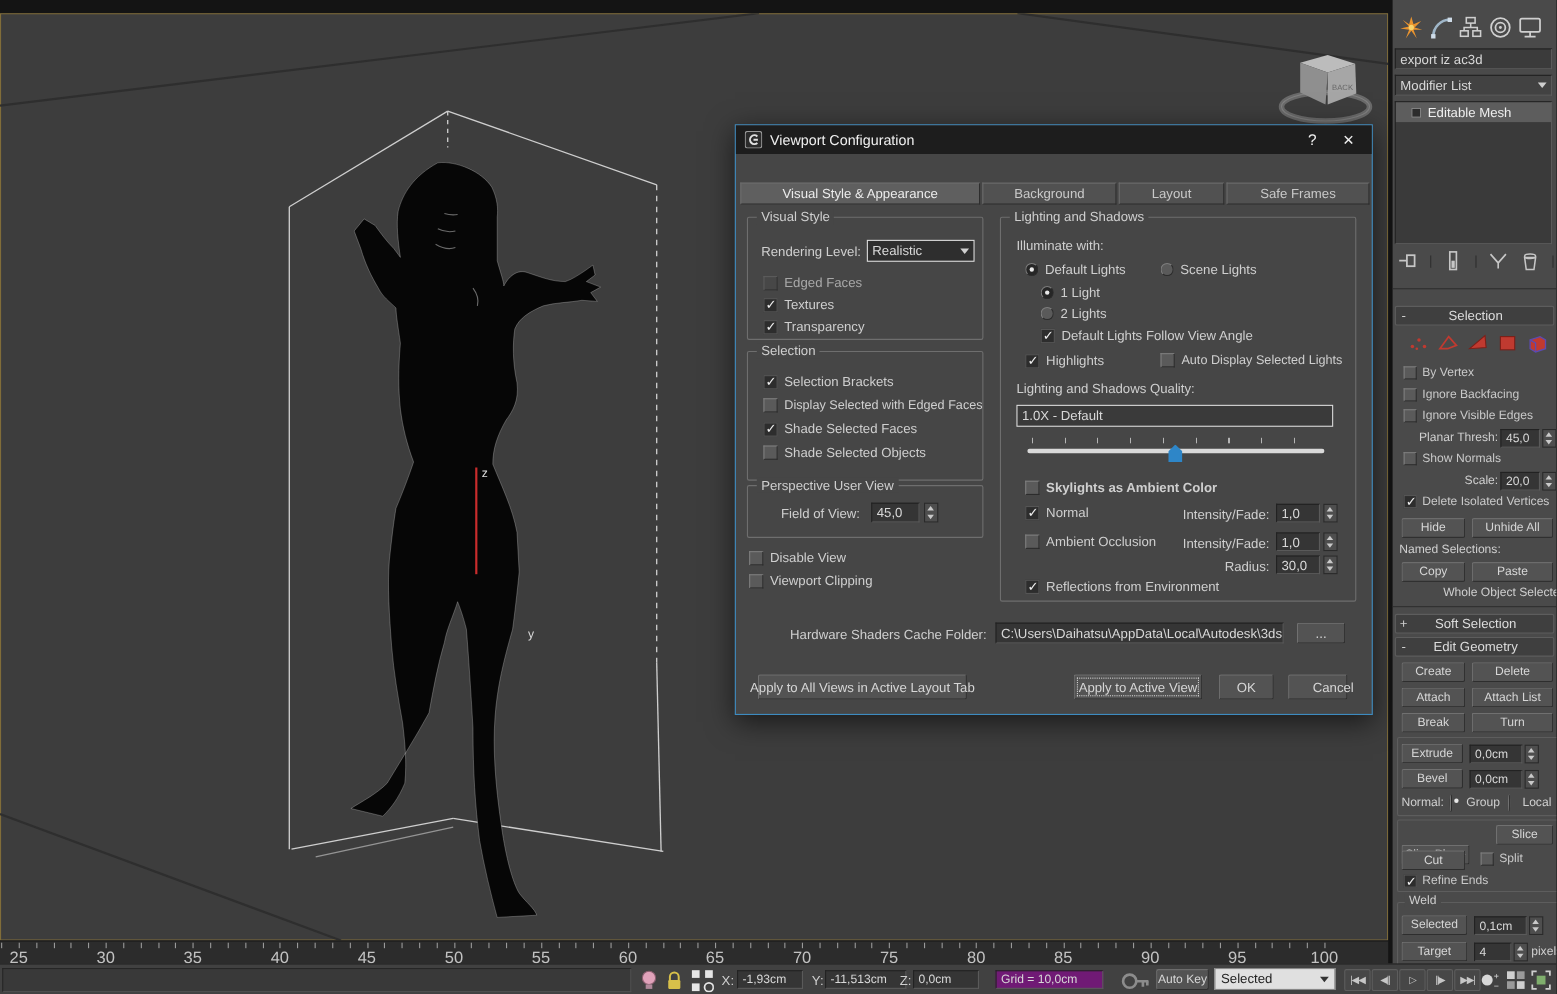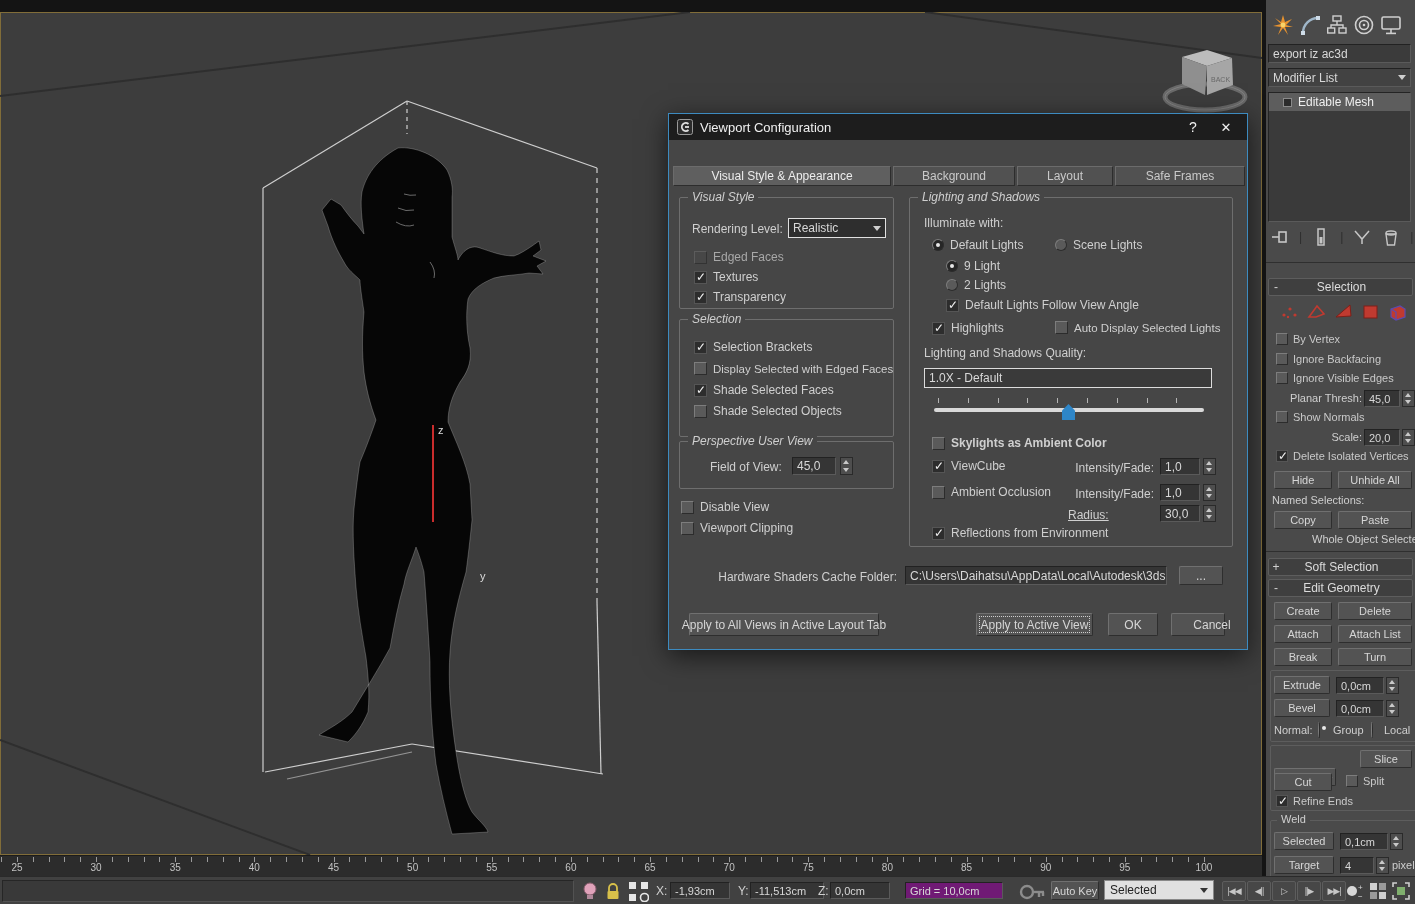--- a/index.html
+++ b/index.html
@@ -30,36 +30,36 @@
   .chev { width:0; height:0; border-left:4px solid transparent; border-right:4px solid transparent; border-top:5px solid #cfcfcf; }
 
   
   #dialog { left:668px; top:113px; width:580px; height:537px; background:#464646; border:1px solid #3d8bc0; box-shadow:0 6px 24px rgba(0,0,0,.6); }
   #dlg-title { left:0; top:0; width:100%; height:26px; background:#1d1d1d; display:flex; align-items:center; padding:0 8px; gap:7px; color:#f0f0f0; font-size:13px; }
   .tabrow { left:4px; width:572px; height:20px; display:flex; gap:2px; }
   .tab { background:#515151; border:1px solid; border-color:#6b6b6b #2d2d2d #2d2d2d #6b6b6b; color:#c9c9c9; display:flex; align-items:center; justify-content:center; font-size:12px; }
   .tab.active { background:#5f5f5f; color:#ececec; }
   .grp { position:absolute; border:1px solid #6e6e6e; border-radius:2px; }
   .grp .legend { position:absolute; top:-8px; left:8px; background:#464646; padding:0 4px; color:#cfcfcf; }
-  #dialog .grp .legend { background:#464646;font-style:italic; }
+  #dialog .grp .legend { background:#464646; }
 
   
   #cmdpanel { left:1266px; top:0; width:149px; height:876px; background:#4a4a4a; overflow:hidden; }
   .roll { position:absolute; left:2px; width:145px; height:18px; background:#3f3f3f; border:1px solid #5d5d5d; border-radius:2px; display:flex; align-items:center; color:#dcdcdc; }
   .roll .pm { width:14px; text-align:center; color:#cfcfcf; }
   .roll .rt { flex:1; text-align:center; padding-right:12px; }
   .pbtn { position:absolute; height:18px; font-size:11px; }
   .pfield { position:absolute; height:17px; font-size:11px; }
   .pcb { position:absolute; display:flex; align-items:flex-start; gap:5px; font-size:11px; color:#c9c9c9; white-space:nowrap; }
   .pcb .cb { width:12px; height:12px; flex:0 0 12px; }
 
   
   #ruler { left:0; top:855px; width:1262px; height:21px; background:#2c2c2c; border-top:1px solid #1c1c1c; }
   .tick { position:absolute; top:1px; width:1px; height:5px; background:#9a9a9a; }
-  .tlabel { position:absolute; top:6px; transform:translateX(-50%); font-size:10px; color:#c2c2c2; }
+  .tlabel { position:absolute; top:6px; transform:translateX(-50%); font-size:15px; color:#c2c2c2; }
   #statusbar { left:0; top:876px; width:1415px; height:28px; background:#414141; border-top:1px solid #2a2a2a; }
   .sfield { position:absolute; height:17px; font-size:11px; }
   .pb { position:absolute; width:24px; height:20px; background:#474747; border:1px solid #5d5d5d; border-radius:2px; color:#c6c6c6; font-size:9px; display:flex; align-items:center; justify-content:center; letter-spacing:-1px; }
 </style>
 </head>
 <body>
 
 <div id="viewport" class="abs">
   <svg width="1262" height="843">
 
@@ -203,21 +203,21 @@
     <div class="row abs" style="left:22px; top:40px;">
       <span class="radio on"></span>
       <span class="lbl">Default Lights</span>
     </div>
     <div class="row abs" style="left:145px; top:40px;">
       <span class="radio"></span>
       <span class="lbl">Scene Lights</span>
     </div>
     <div class="row abs" style="left:36px; top:61px;">
       <span class="radio on"></span>
-      <span class="lbl">9 Light</span>
+      <span class="lbl">1 Light</span>
     </div>
     <div class="row abs" style="left:36px; top:80px;">
       <span class="radio"></span>
       <span class="lbl">2 Lights</span>
     </div>
     <div class="row abs" style="left:36px; top:100px;">
       <span class="cb on"></span>
       <span class="lbl">Default Lights Follow View Angle</span>
     </div>
     <div class="row abs" style="left:22px; top:123px;">
@@ -236,21 +236,21 @@
       <div style="height:5px; background:repeating-linear-gradient(to right,#b4b4b4 0 1px,transparent 1px 29.8px); margin-left:4px; width:262px;"></div>
       <div style="margin-top:5px; height:4px; background:#d9d9d9; border-radius:2px;"></div>
       <div class="abs" style="left:128px; top:6px; width:13px; height:16px; background:#2e86c8; clip-path:polygon(0 0,100% 0,100% 60%,50% 100%,0 60%); transform:rotate(180deg);"></div>
     </div>
     <div class="row abs" style="left:22px; top:238px;font-weight:bold;">
       <span class="cb"></span>
       <span class="lbl">Skylights as Ambient Color</span>
     </div>
     <div class="row abs" style="left:22px; top:261px;">
       <span class="cb on"></span>
-      <span class="lbl">ViewCube</span>
+      <span class="lbl">Normal</span>
     </div>
     <span class="lbl abs" style="left:158px; top:263px; width:86px; text-align:right;">Intensity/Fade:</span>
     <div class="field abs" style="left:250px; top:260px; width:40px; height:17px;">
       <span>1,0</span>
     </div>
     <span class="spin abs" style="left:293px; top:260px; height:17px;">
         <i class="up"></i>
         <i class="dn"></i>
       </span>
     <div class="row abs" style="left:22px; top:287px;">
@@ -258,21 +258,21 @@
       <span class="lbl">Ambient Occlusion</span>
     </div>
     <span class="lbl abs" style="left:158px; top:289px; width:86px; text-align:right;">Intensity/Fade:</span>
     <div class="field abs" style="left:250px; top:286px; width:40px; height:17px;">
       <span>1,0</span>
     </div>
     <span class="spin abs" style="left:293px; top:286px; height:17px;">
         <i class="up"></i>
         <i class="dn"></i>
       </span>
-    <span class="lbl abs" style="left:158px; top:310px; width:86px; text-decoration:underline;">Radius:</span>
+    <span class="lbl abs" style="left:158px; top:310px; width:86px; text-align:right;">Radius:</span>
     <div class="field abs" style="left:250px; top:307px; width:40px; height:17px;">
       <span>30,0</span>
     </div>
     <span class="spin abs" style="left:293px; top:307px; height:17px;">
         <i class="up"></i>
         <i class="dn"></i>
       </span>
     <div class="row abs" style="left:22px; top:328px;">
       <span class="cb on"></span>
       <span class="lbl">Reflections from Environment</span>

